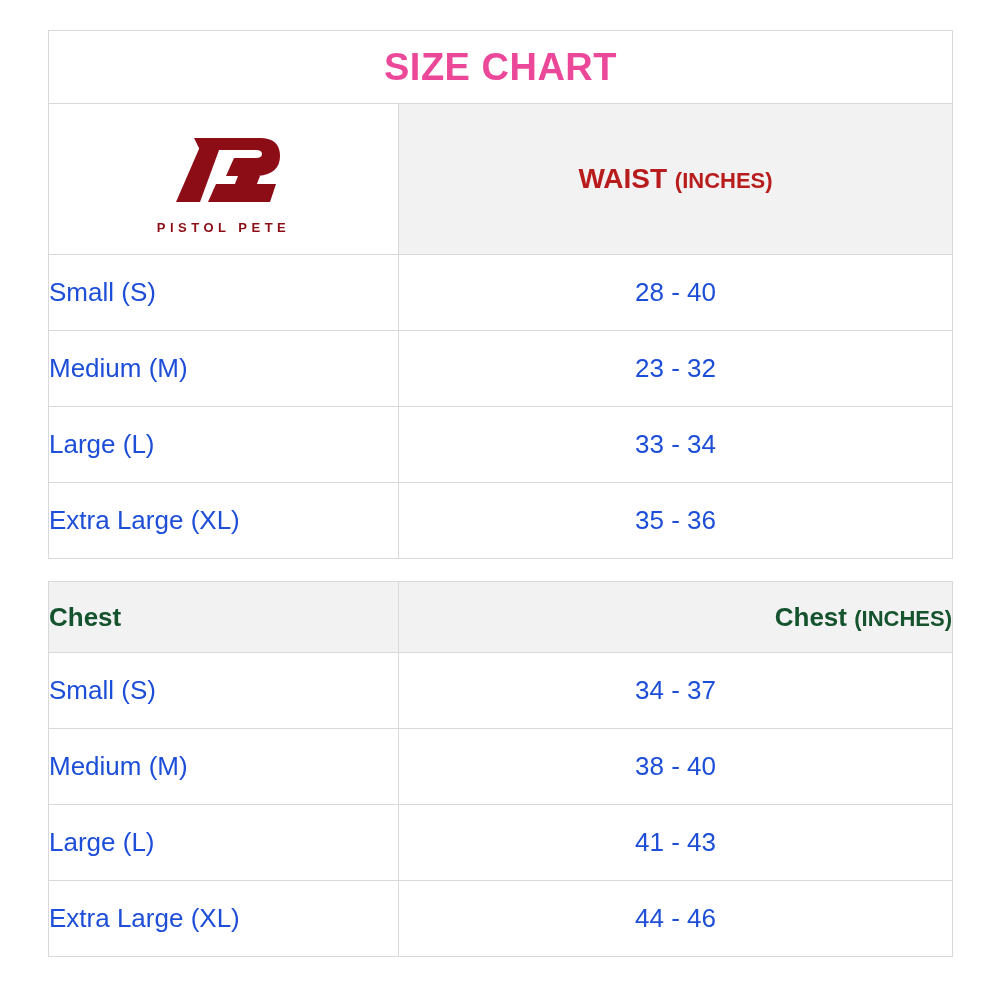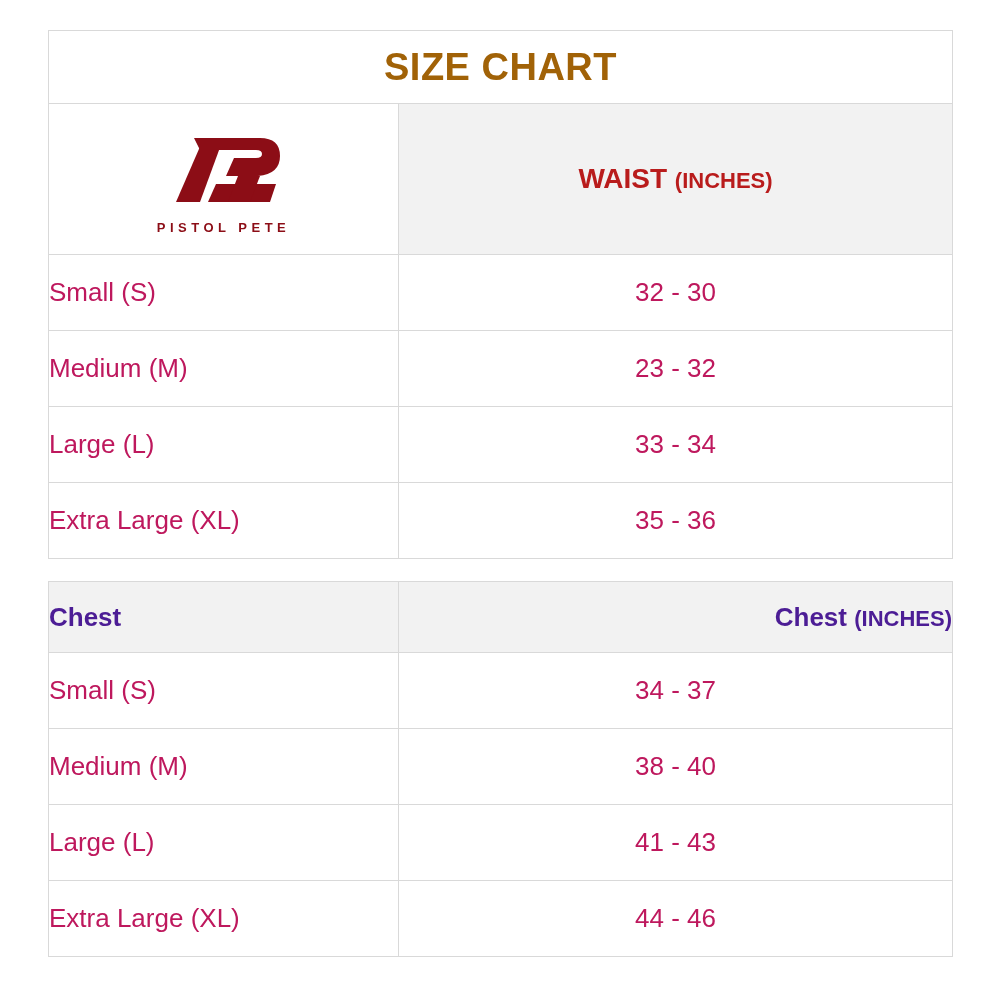--- a/index.html
+++ b/index.html
@@ -37,21 +37,21 @@
   .col-left  { width: 350px; }
   .col-right { width: 554px; }
 
   
   .title-cell {
     height: 72px;
     text-align: center;
     font-size: 38px;
     font-weight: bold;
     letter-spacing: 0.5px;
-    color: #a16207;
+    color: #ec4899;
   }
 
   
   .logo-cell {
     height: 150px;
     text-align: center;
     background: #ffffff;
   }
   .logo-wrap {
     display: flex;
@@ -80,37 +80,37 @@
   .header-cell .units {
     font-size: 22px;
     font-weight: bold;
   }
 
   .subhead-cell {
     background: #f2f2f2;
     height: 70px;
     font-size: 26px;
     font-weight: bold;
-    color: #4c1d95;
+    color: #14532d;
   }
   .subhead-left {
     padding-left: 32px;
     text-align: left;
   }
   .subhead-right {
     text-align: right;
   }
   .subhead-right .units {
     font-size: 22px;
   }
 
   .row-cell {
     height: 75px;
     font-size: 26px;
-    color: #be185d;
+    color: #1d4ed8;
   }
   .row-label {
     padding-left: 32px;
     text-align: left;
   }
   .row-value {
     text-align: center;
   }
 
   .gap {
@@ -145,21 +145,21 @@
           </div>
         </td>
         <td class="header-cell">
           <span>WAIST</span>
           <span class="units">(INCHES)</span>
         </td>
       </tr>
 
       <tr>
         <td class="row-cell row-label">Small (S)</td>
-        <td class="row-cell row-value">32 - 30</td>
+        <td class="row-cell row-value">28 - 40</td>
       </tr>
       <tr>
         <td class="row-cell row-label">Medium (M)</td>
         <td class="row-cell row-value">23 - 32</td>
       </tr>
       <tr>
         <td class="row-cell row-label">Large (L)</td>
         <td class="row-cell row-value">33 - 34</td>
       </tr>
       <tr>

